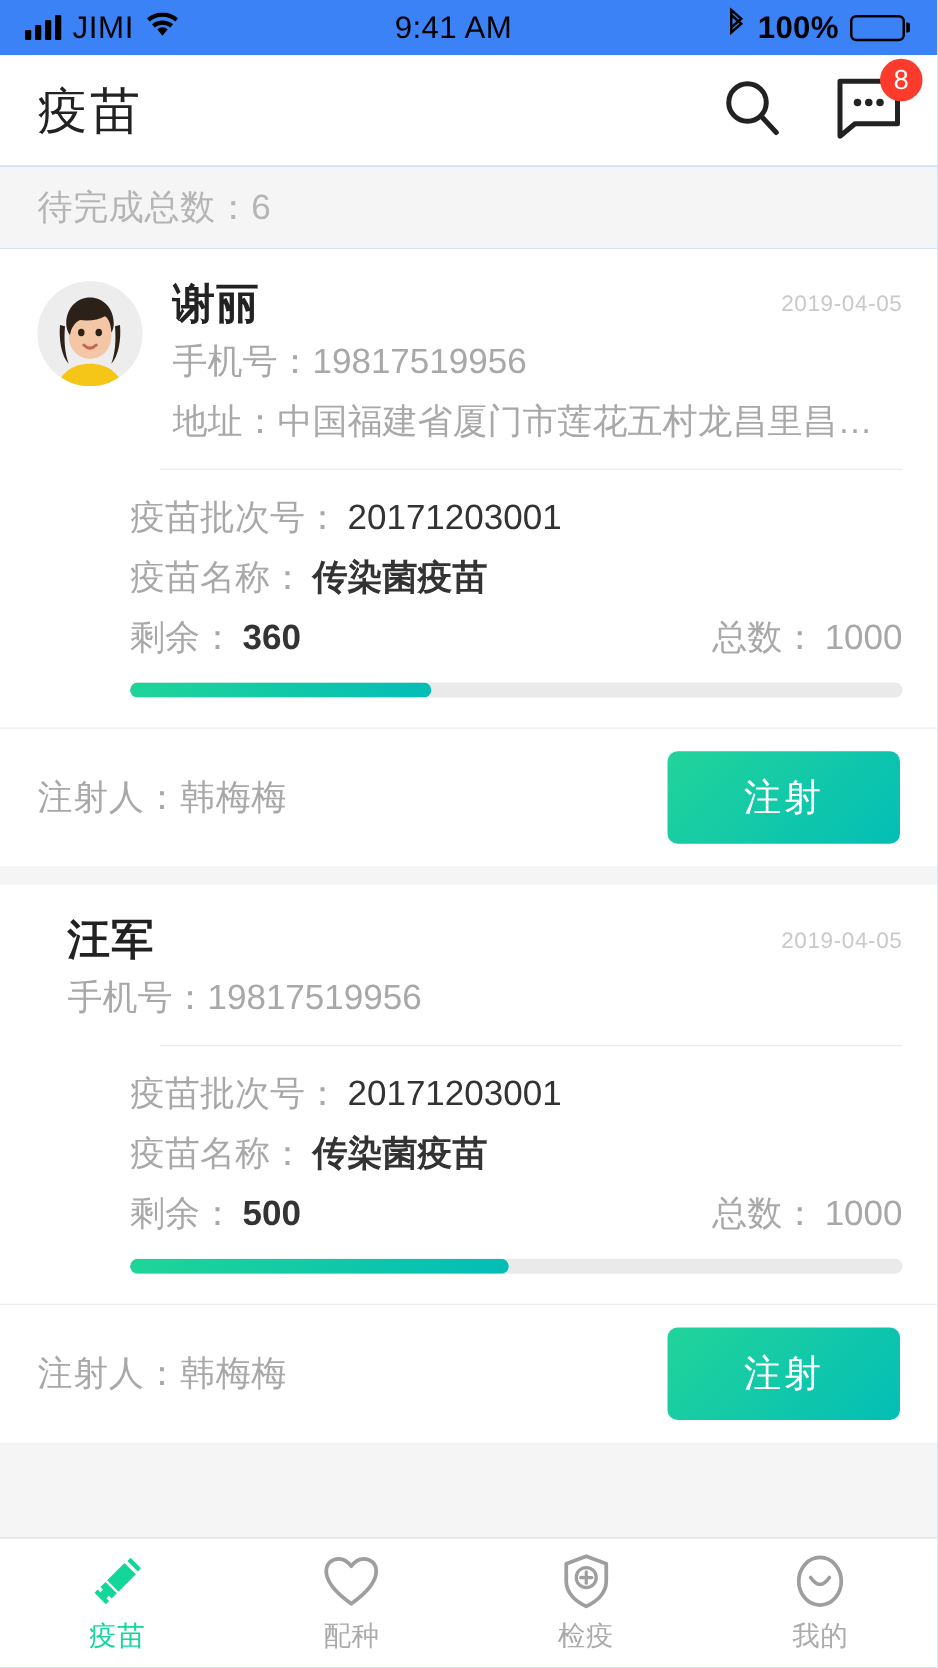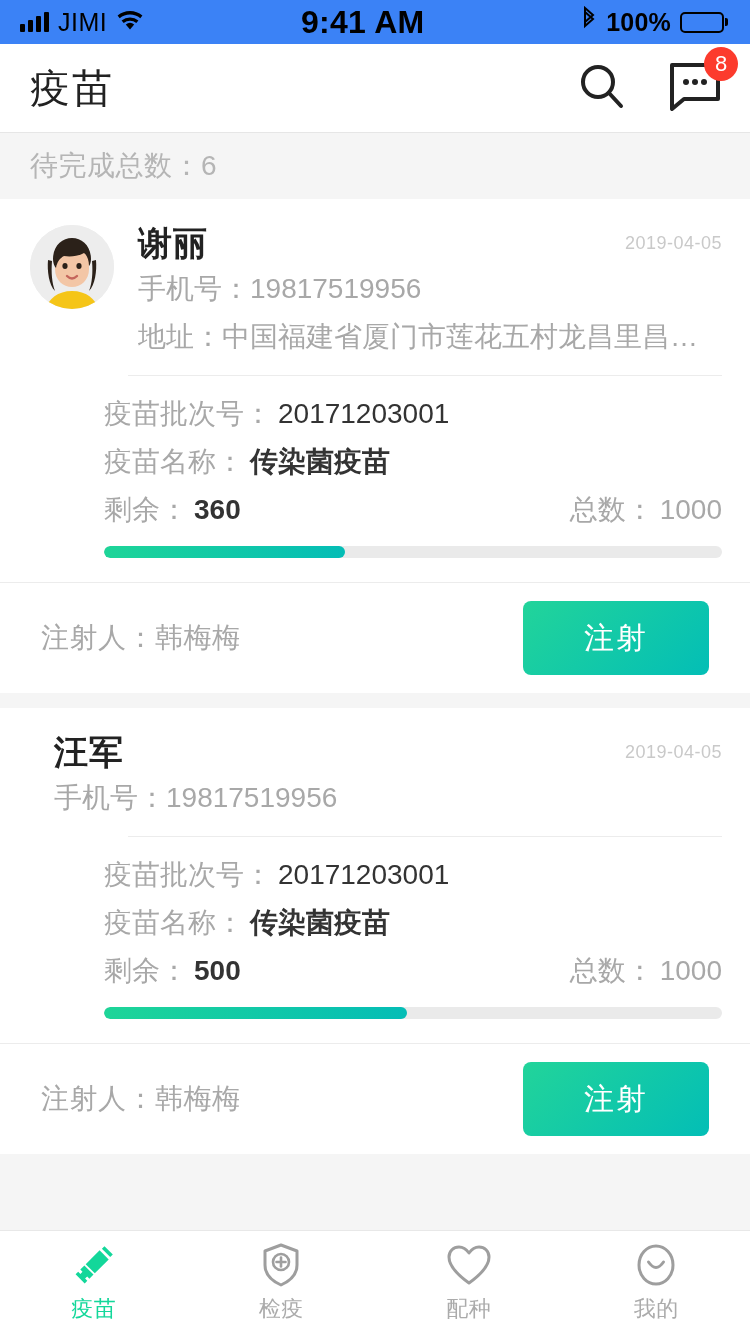--- a/index.html
+++ b/index.html
@@ -14,21 +14,21 @@
 
   
   .statusbar {
     height: 44px; flex: 0 0 44px;
     display: flex; align-items: center; justify-content: space-between;
     padding: 0 22px 0 20px;
     color: #000; font-size: 25px; font-weight: bold;
     letter-spacing: .2px;
   }
   .sb-left { display: flex; align-items: center; gap: 9px; }
-  .sb-center { font-size: 32px; font-weight: bold; letter-spacing: .3px; }
+  .sb-center { font-size: 25px; font-weight: normal; letter-spacing: .3px; }
   .sb-right { display: flex; align-items: center; gap: 9px; }
   .signal { display: flex; align-items: flex-end; gap: 3px; height: 20px; }
   .signal i { width: 5px; background: #000; border-radius: 1px; display: block; }
   .signal i:nth-child(1) { height: 8px; }
   .signal i:nth-child(2) { height: 12px; }
   .signal i:nth-child(3) { height: 16px; }
   .signal i:nth-child(4) { height: 20px; }
   .carrier { font-size: 25px; font-weight: normal; letter-spacing: .5px; }
   .battery-shell {
     width: 44px; height: 21px; border: 2px solid #000; border-radius: 5px;
@@ -105,21 +105,21 @@
     height: 12px; background: #EAEAEA; border-radius: 6px; margin-top: 12px;
     overflow: hidden;
   }
   .progress .fill {
     height: 100%; border-radius: 6px;
     background: linear-gradient(90deg, #1ED598 0%, #04BDB6 100%);
   }
   .card-foot-sep { height: 1px; background: #ececec; margin: 24px 0 0 0; }
   .card-foot {
     height: 110px; display: flex; align-items: center; justify-content: space-between;
-    padding: 0 41px;
+    padding: 0 30px;
     gap: 21px;
   }
   .injector { font-size: 28px; color: #a8a8a8; letter-spacing: .5px; }
   .btn-inject {
     width: 186px; height: 74px; border-radius: 8px; border: 0;
     background: linear-gradient(135deg, #22D49A 0%, #03BEB6 100%);
     color: #fff; font-size: 30px; letter-spacing: 2px;
     font-family: "Liberation Sans", sans-serif;
     display: flex; align-items: center; justify-content: center;
   }
@@ -319,39 +319,39 @@
               <path d="M33.5 4.2l8.3 8.3-2.6 2.6-8.3-8.3z"></path>
               <path d="M28.6 8.3l9.1 9.1-13.9 13.9-9.1-9.1z"></path>
               <path d="M13.4 23.5l9.1 9.1-4.1 4.1-2.2-2.2-2.1 2.1 2.2 2.2-2.6 2.6-9.1-9.1 2.6-2.6 2.2 2.2 2.1-2.1-2.2-2.2z"></path>
             </g>
           </svg>
       </span>
       <span>疫苗</span>
     </div>
     <div class="tb-item">
       <span class="tb-icon">
+        <svg width="46" height="44" viewBox="0 0 46 44">
+            <path d="M23 40C9 30 3 22 3 14 3 8 7.5 4 13 4c4 0 7.5 2.5 10 6 2.5-3.5 6-6 10-6 5.5 0 10 4 10 10 0 8-6 16-20 26z" fill="none" stroke="#9E9E9E" stroke-width="3" stroke-linejoin="round"></path>
+          </svg>
+      </span>
+      <span>配种</span>
+    </div>
+    <div class="tb-item">
+      <span class="tb-icon">
         <svg width="42" height="46" viewBox="0 0 42 46">
             <path d="M21 3L5 9v14c0 9 7 16 16 20 9-4 16-11 16-20V9z" fill="none" stroke="#9E9E9E" stroke-width="3" stroke-linejoin="round"></path>
             <circle cx="21" cy="20" r="8" fill="none" stroke="#9E9E9E" stroke-width="2.6"></circle>
             <line x1="21" y1="15.5" x2="21" y2="24.5" stroke="#9E9E9E" stroke-width="2.6" stroke-linecap="round"></line>
             <line x1="16.5" y1="20" x2="25.5" y2="20" stroke="#9E9E9E" stroke-width="2.6" stroke-linecap="round"></line>
           </svg>
       </span>
       <span>检疫</span>
     </div>
     <div class="tb-item">
       <span class="tb-icon">
-        <svg width="46" height="44" viewBox="0 0 46 44">
-            <path d="M23 40C9 30 3 22 3 14 3 8 7.5 4 13 4c4 0 7.5 2.5 10 6 2.5-3.5 6-6 10-6 5.5 0 10 4 10 10 0 8-6 16-20 26z" fill="none" stroke="#9E9E9E" stroke-width="3" stroke-linejoin="round"></path>
-          </svg>
-      </span>
-      <span>配种</span>
-    </div>
-    <div class="tb-item">
-      <span class="tb-icon">
         <svg width="42" height="46" viewBox="0 0 42 46">
             <ellipse cx="21" cy="23" rx="17" ry="19" fill="none" stroke="#9E9E9E" stroke-width="3"></ellipse>
             <path d="M13.5 20q7.5 11 15 0" fill="none" stroke="#9E9E9E" stroke-width="3" stroke-linecap="round"></path>
           </svg>
       </span>
       <span>我的</span>
     </div>
   </div>
 
 </div>

